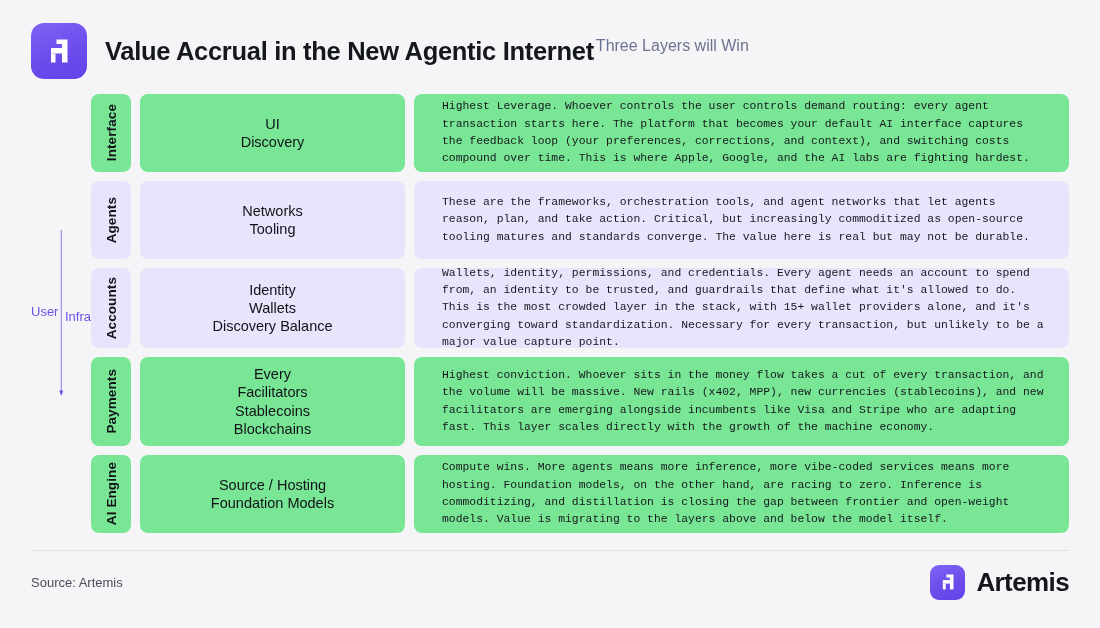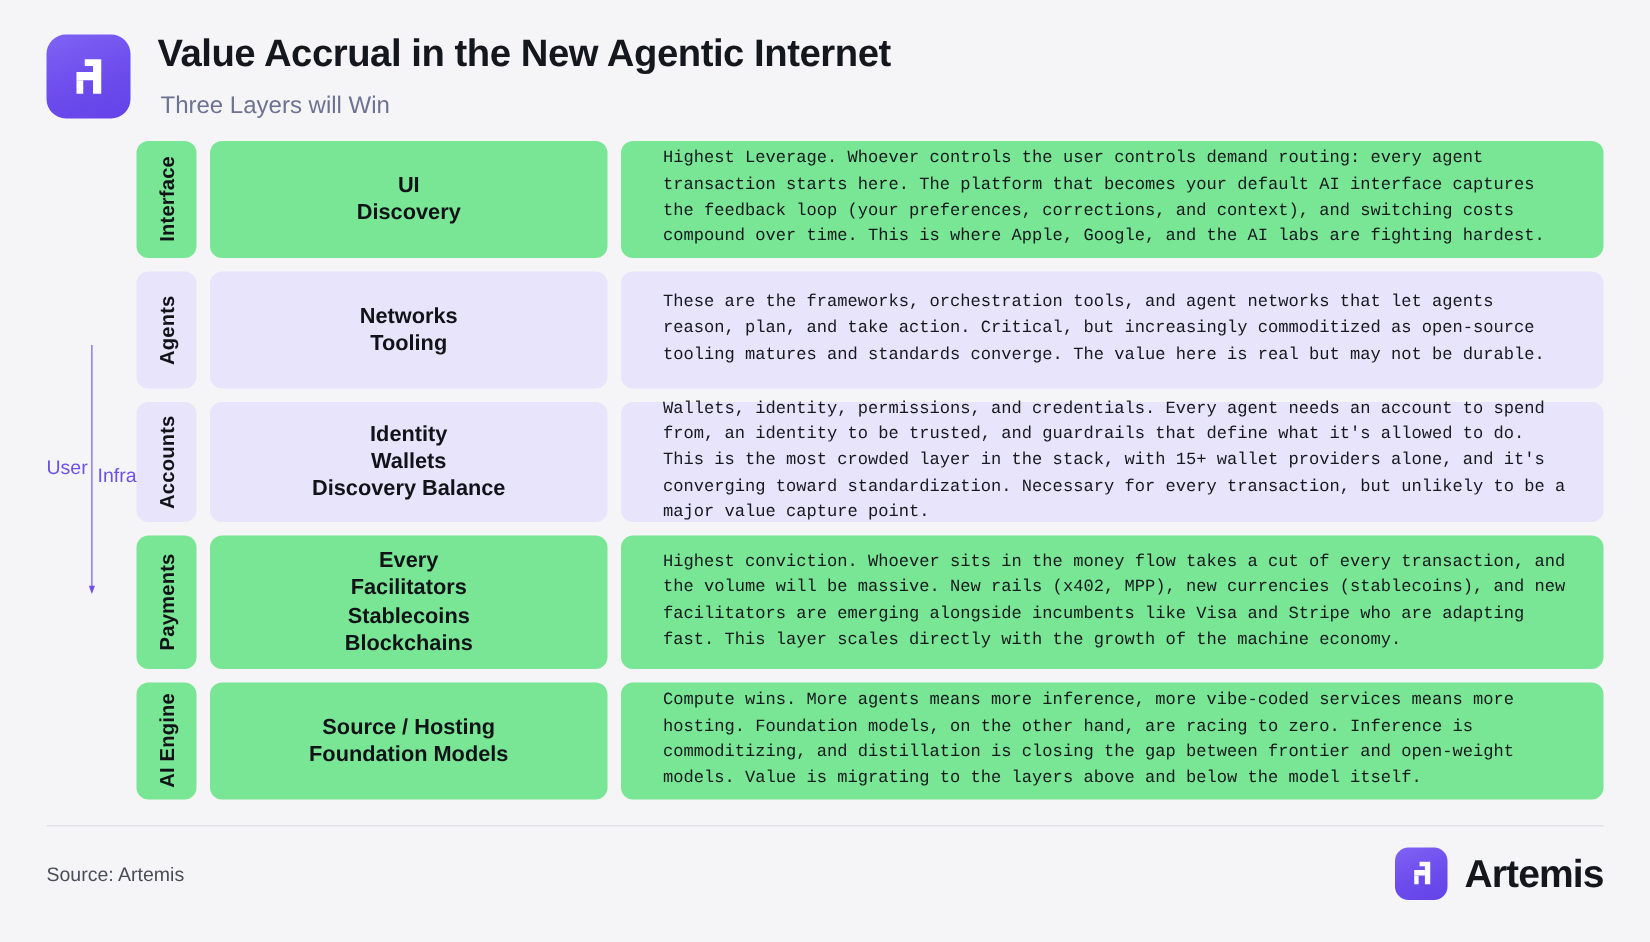--- a/index.html
+++ b/index.html
@@ -25,21 +25,21 @@
     width: 56px;
     height: 56px;
     border-radius: 13px;
     background: linear-gradient(160deg, #7f63f4 0%, #6d4cec 55%, #6343e9 100%);
     flex: 0 0 auto;
     display: flex;
     align-items: center;
     justify-content: center;
   }
   .brand-mark svg { display: block; }
-  .header-text { display: flex; flex-direction: column; gap: 12px; }
+  .header-text { display: flex; flex-direction: row; gap: 0; }
   .title {
     font-size: 25.5px;
     font-weight: 700;
     letter-spacing: -0.3px;
     color: #15171f;
     line-height: 1.1;
   }
   .subtitle {
     font-size: 16px;
     font-weight: 400;
@@ -106,21 +106,21 @@
     flex: 0 0 265px;
     border-radius: 8px;
     display: flex;
     flex-direction: column;
     align-items: center;
     justify-content: center;
     padding: 10px 8px;
   }
   .row-main .line {
     font-size: 14.5px;
-    font-weight: 700;
+    font-weight: 400;
     color: #121319;
     line-height: 1.26;
     text-align: center;
     white-space: nowrap;
   }
 
   .row-desc {
     flex: 1 1 auto;
     border-radius: 8px;
     display: flex;

